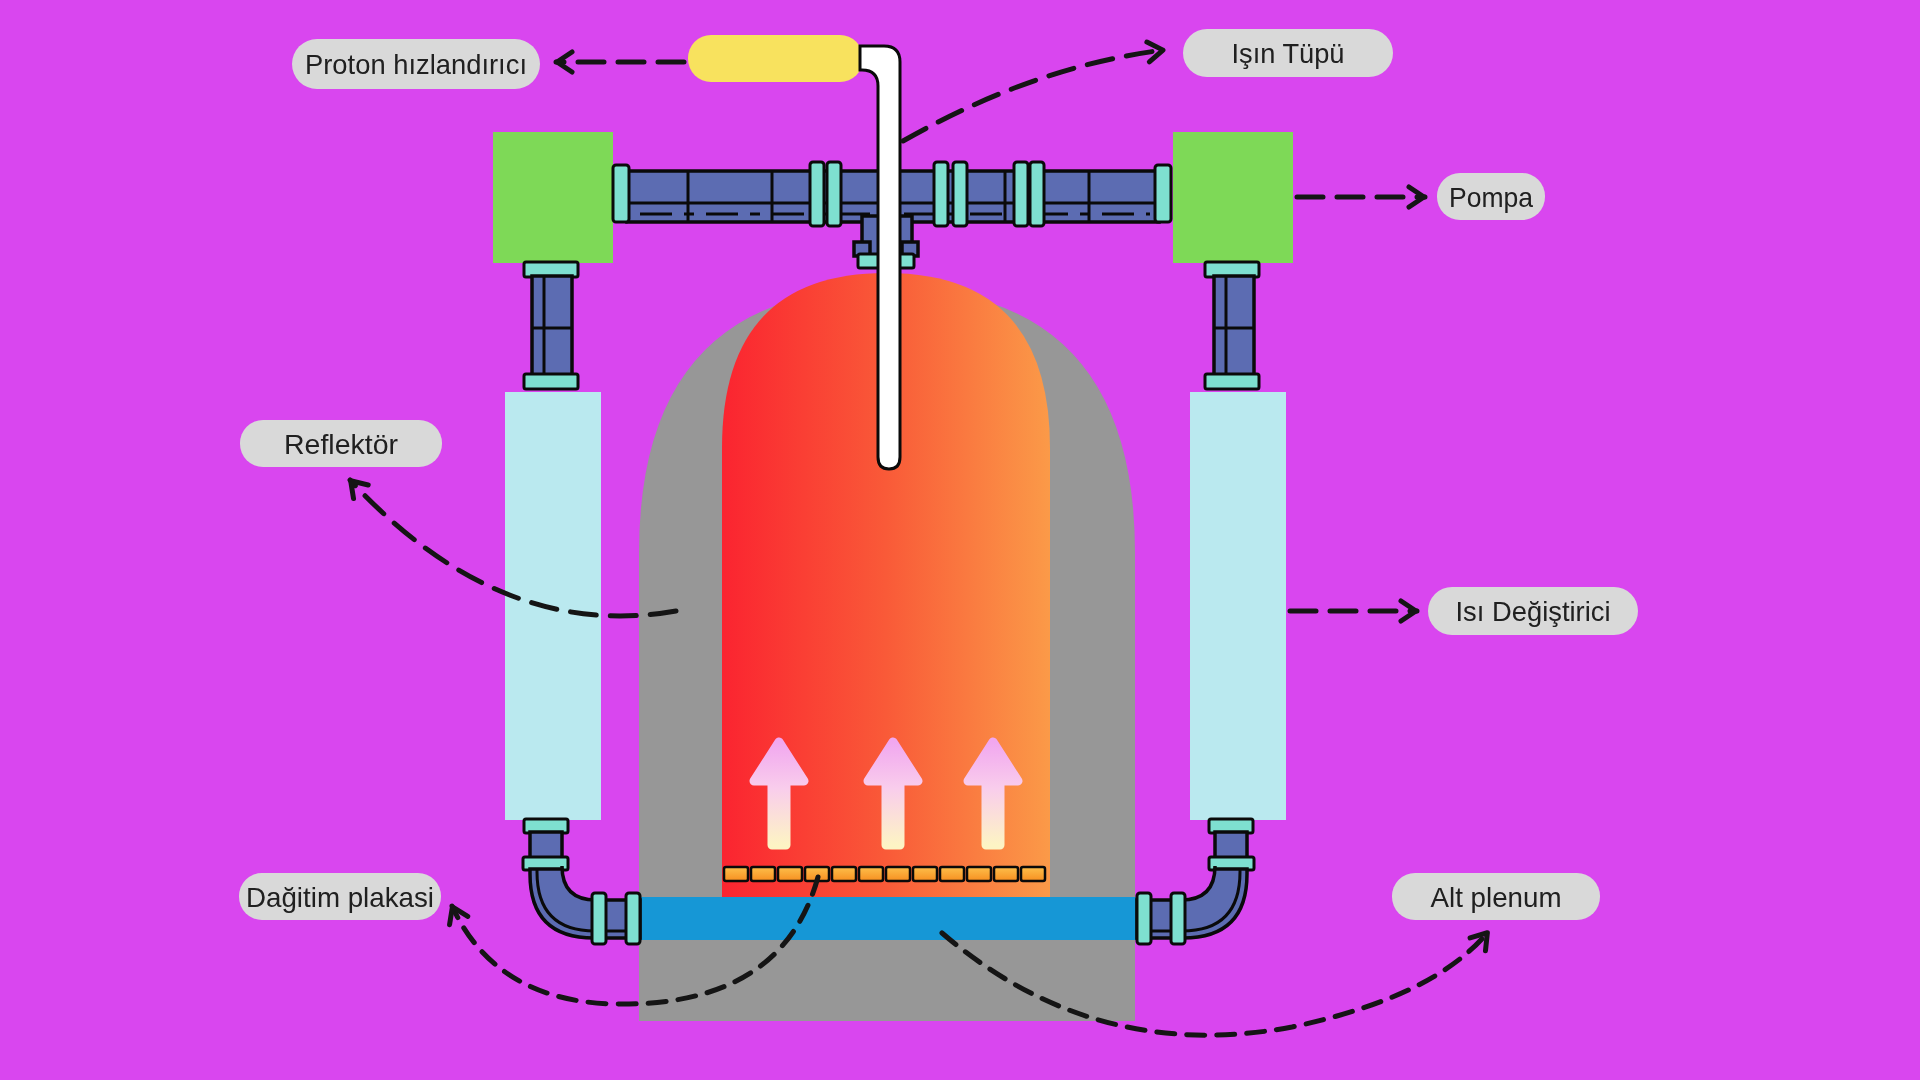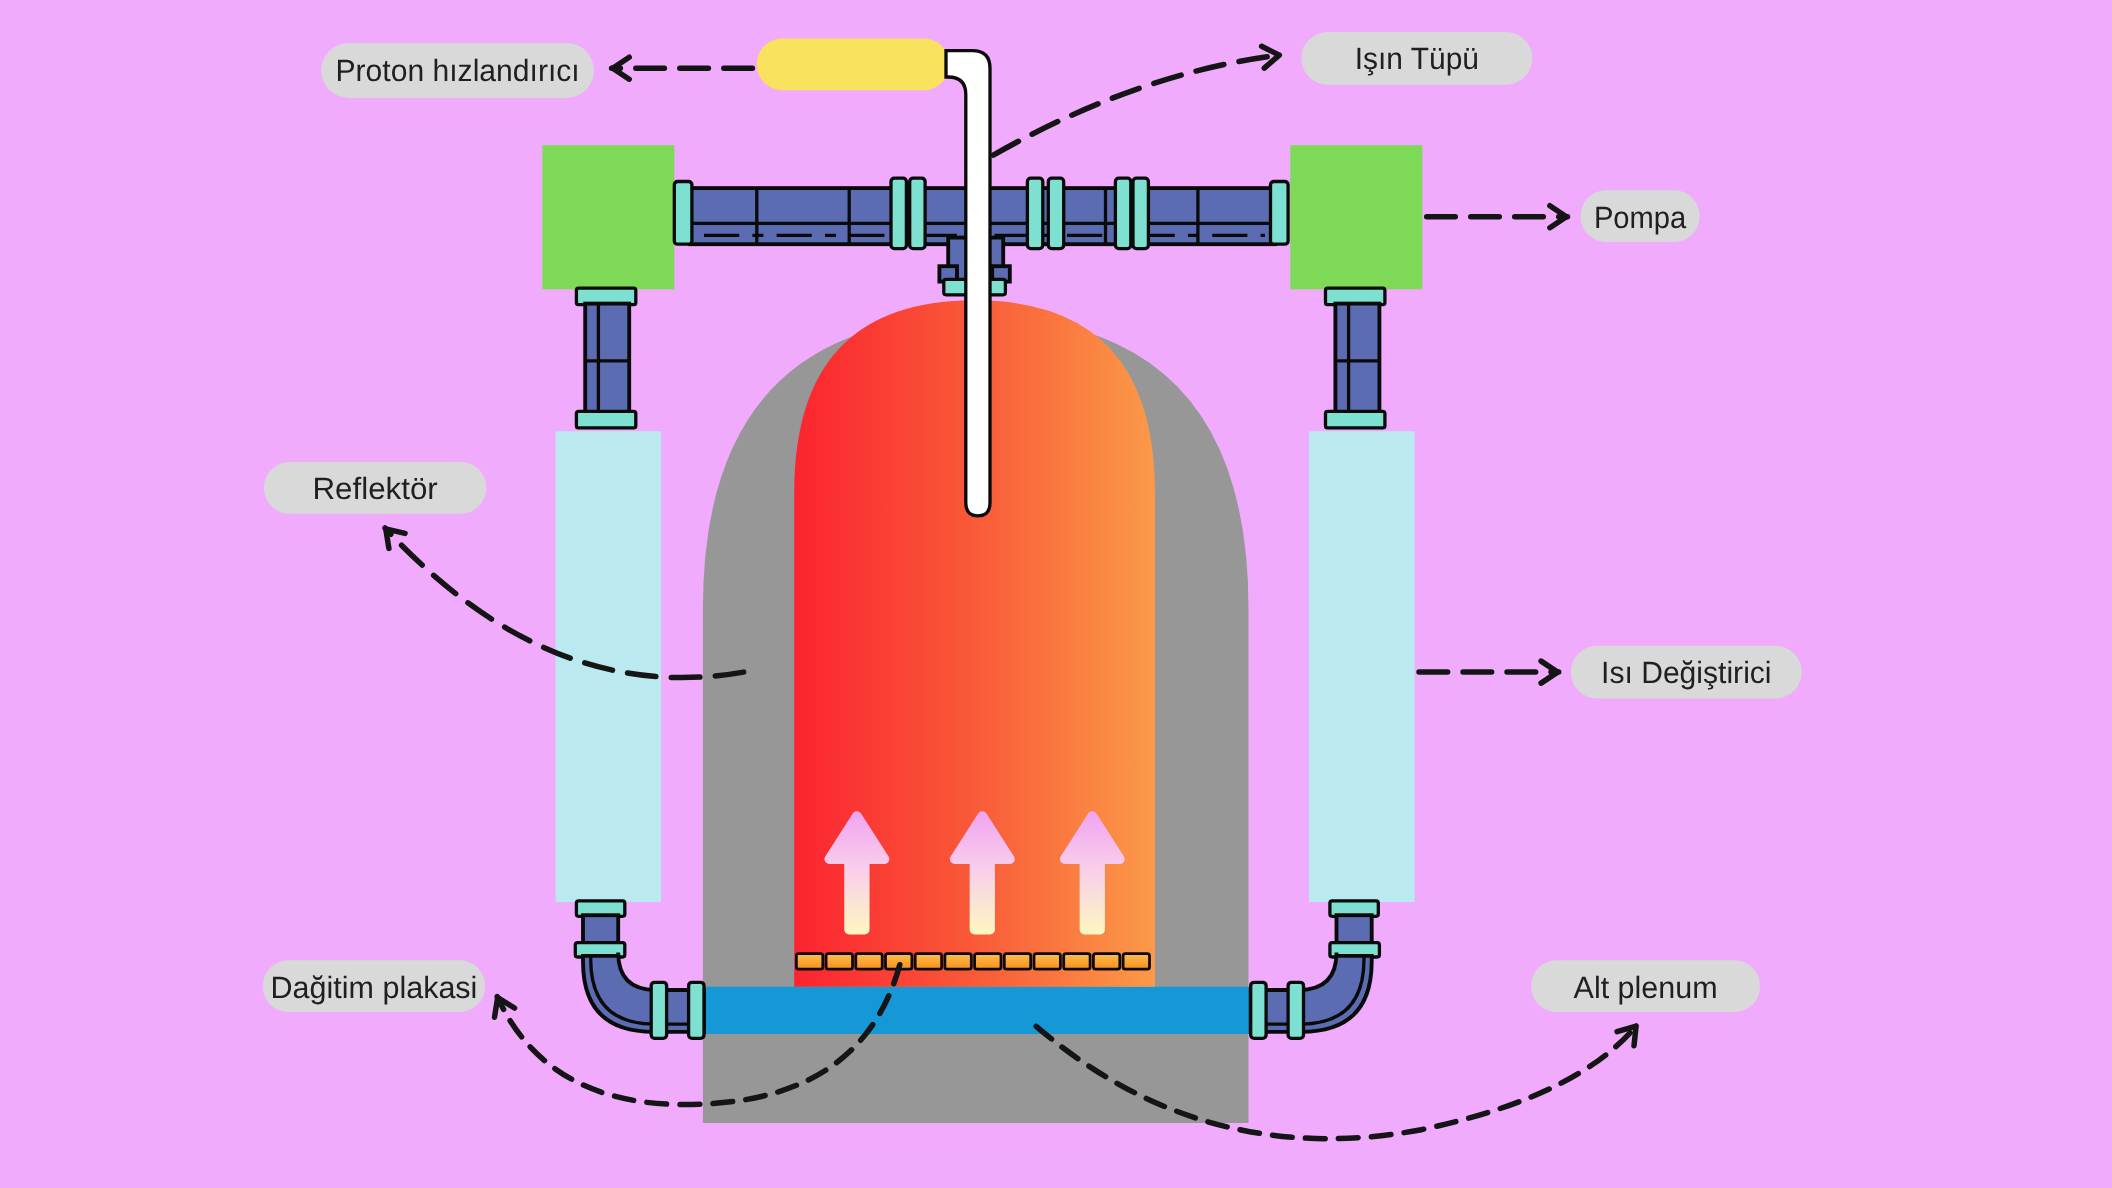--- a/index.html
+++ b/index.html
@@ -1,16 +1,16 @@
 <!DOCTYPE html>
 <html style="--ink: #151515; --pill: #d9d9d9; --text: #202020; --green: #7ed957; --pipe: #5c6cb2; --outline: #0a0a0a; --flange: #7ee0d0; --column: #bae9ef; --dome: #979797; --core_left: #fb2430; --core_mid: #f95a38; --core_right: #fb9a48; --capsule: #f8e25e; --bar: #1697d6; --plate_top: #fdbf4b; --plate_bottom: #f78f20; --tube: #ffffff; --arrow_top: #f1a7ef; --arrow_mid: #f9cdec; --arrow_bottom: #fdf4c4;"><head>
 <meta charset="utf-8">
 <style>
   html,body{margin:0;padding:0;background:#ffffff;}
-  .stage{width:1920px;height:1080px;position:relative;background:#f0abfc;overflow:hidden;
+  .stage{width:1920px;height:1080px;position:relative;background:#d946ef;overflow:hidden;
          font-family:"Liberation Sans", sans-serif;}
   svg{display:block;}
   .pill{fill:var(--pill);}
   .pill-text{fill:var(--text);font-size:28px;font-family:"Liberation Sans",sans-serif;}
   .leader{stroke:var(--ink);stroke-width:5;fill:none;stroke-linecap:round;}
   .dashA{stroke-dasharray:26 14;}
   .dashB{stroke-dasharray:18 12;}
   .pipe{fill:var(--pipe);stroke:var(--outline);stroke-width:3.5;}
   .pipeline{stroke:var(--outline);stroke-width:3;fill:none;}
   .flange{fill:var(--flange);stroke:var(--outline);stroke-width:3;}

